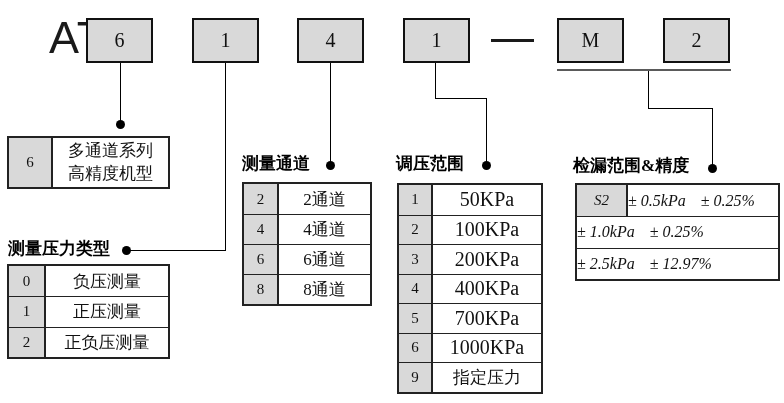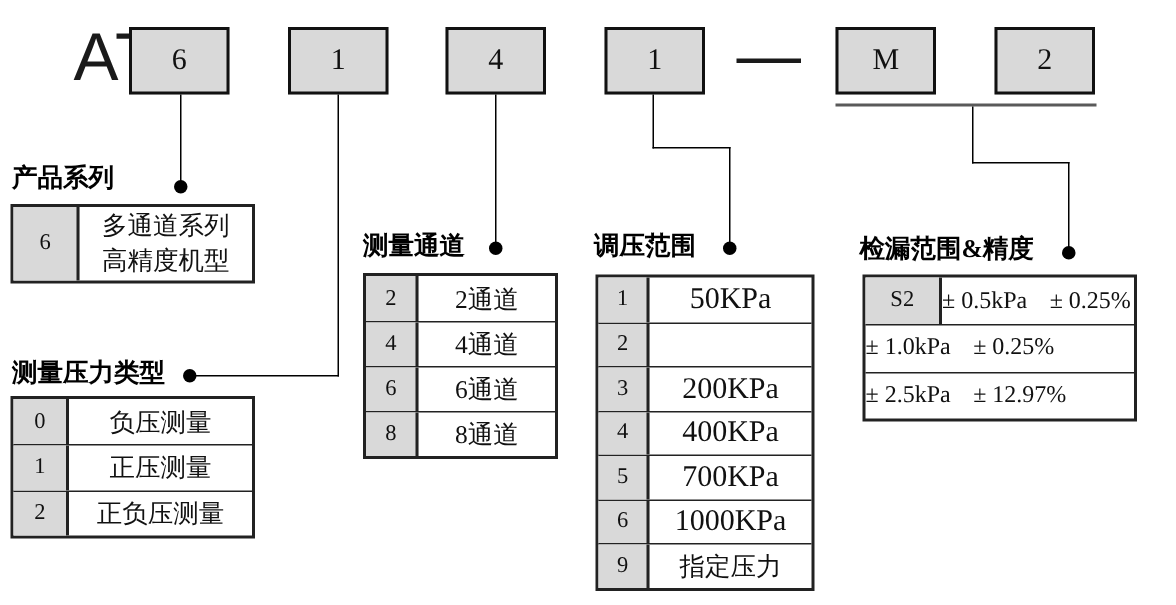--- a/index.html
+++ b/index.html
@@ -103,21 +103,21 @@
   .t-chan .row { height: 30px; }
   .t-chan .cell-key { width: 35px; }
   .t-chan { width: 130px; }
 
   .t-range .row { height: 29.5px; }
   .t-range .cell-key { width: 34px; }
   .t-range { width: 146px; }
 
   .t-leak .row { height: 31.3px; }
   .t-leak .cell-key { width: 51px; }
-  .t-leak { width: 183px; }
+  .t-leak { width: 205px; font-style: italic; }
   .t-leak .cell-val {
     justify-content: flex-start;
     gap: 15px;
     font-size: 16px;
   }
 </style>
 </head>
 <body>
 
 <div class="canvas">
@@ -145,21 +145,20 @@
   <div class="line" style="left:435px;top:63px;width:1px;height:36px"></div>
   <div class="line" style="left:435px;top:98px;width:52px;height:1px"></div>
   <div class="line" style="left:486px;top:98px;width:1px;height:66px"></div>
   <div class="dot" style="left:482px;top:161px"></div>
 
   <div class="line" style="left:648px;top:71px;width:1px;height:38px"></div>
   <div class="line" style="left:648px;top:108px;width:65px;height:1px"></div>
   <div class="line" style="left:712px;top:108px;width:1px;height:58px"></div>
   <div class="dot" style="left:708px;top:164px"></div>
 
-  <div class="hdr" style="left:8px;top:107px">产品系列</div>
   <div class="tbl t-series" style="left:7px;top:136px">
     <div class="row">
       <div class="cell-key">6</div>
       <div class="cell-val cjk">多通道系列
 高精度机型</div>
     </div>
   </div>
 
   <div class="hdr" style="left:8px;top:237px">测量压力类型</div>
   <div class="tbl t-ptype" style="left:7px;top:264px">
@@ -198,20 +197,21 @@
   </div>
 
   <div class="hdr" style="left:396px;top:152px">调压范围</div>
   <div class="tbl t-range" style="left:397px;top:183px">
     <div class="row">
       <div class="cell-key">1</div>
       <div class="cell-val">50KPa</div>
     </div>
     <div class="row">
       <div class="cell-key">2</div>
+      <div class="cell-val">100KPa</div>
     </div>
     <div class="row">
       <div class="cell-key">3</div>
       <div class="cell-val">200KPa</div>
     </div>
     <div class="row">
       <div class="cell-key">4</div>
       <div class="cell-val">400KPa</div>
     </div>
     <div class="row">

